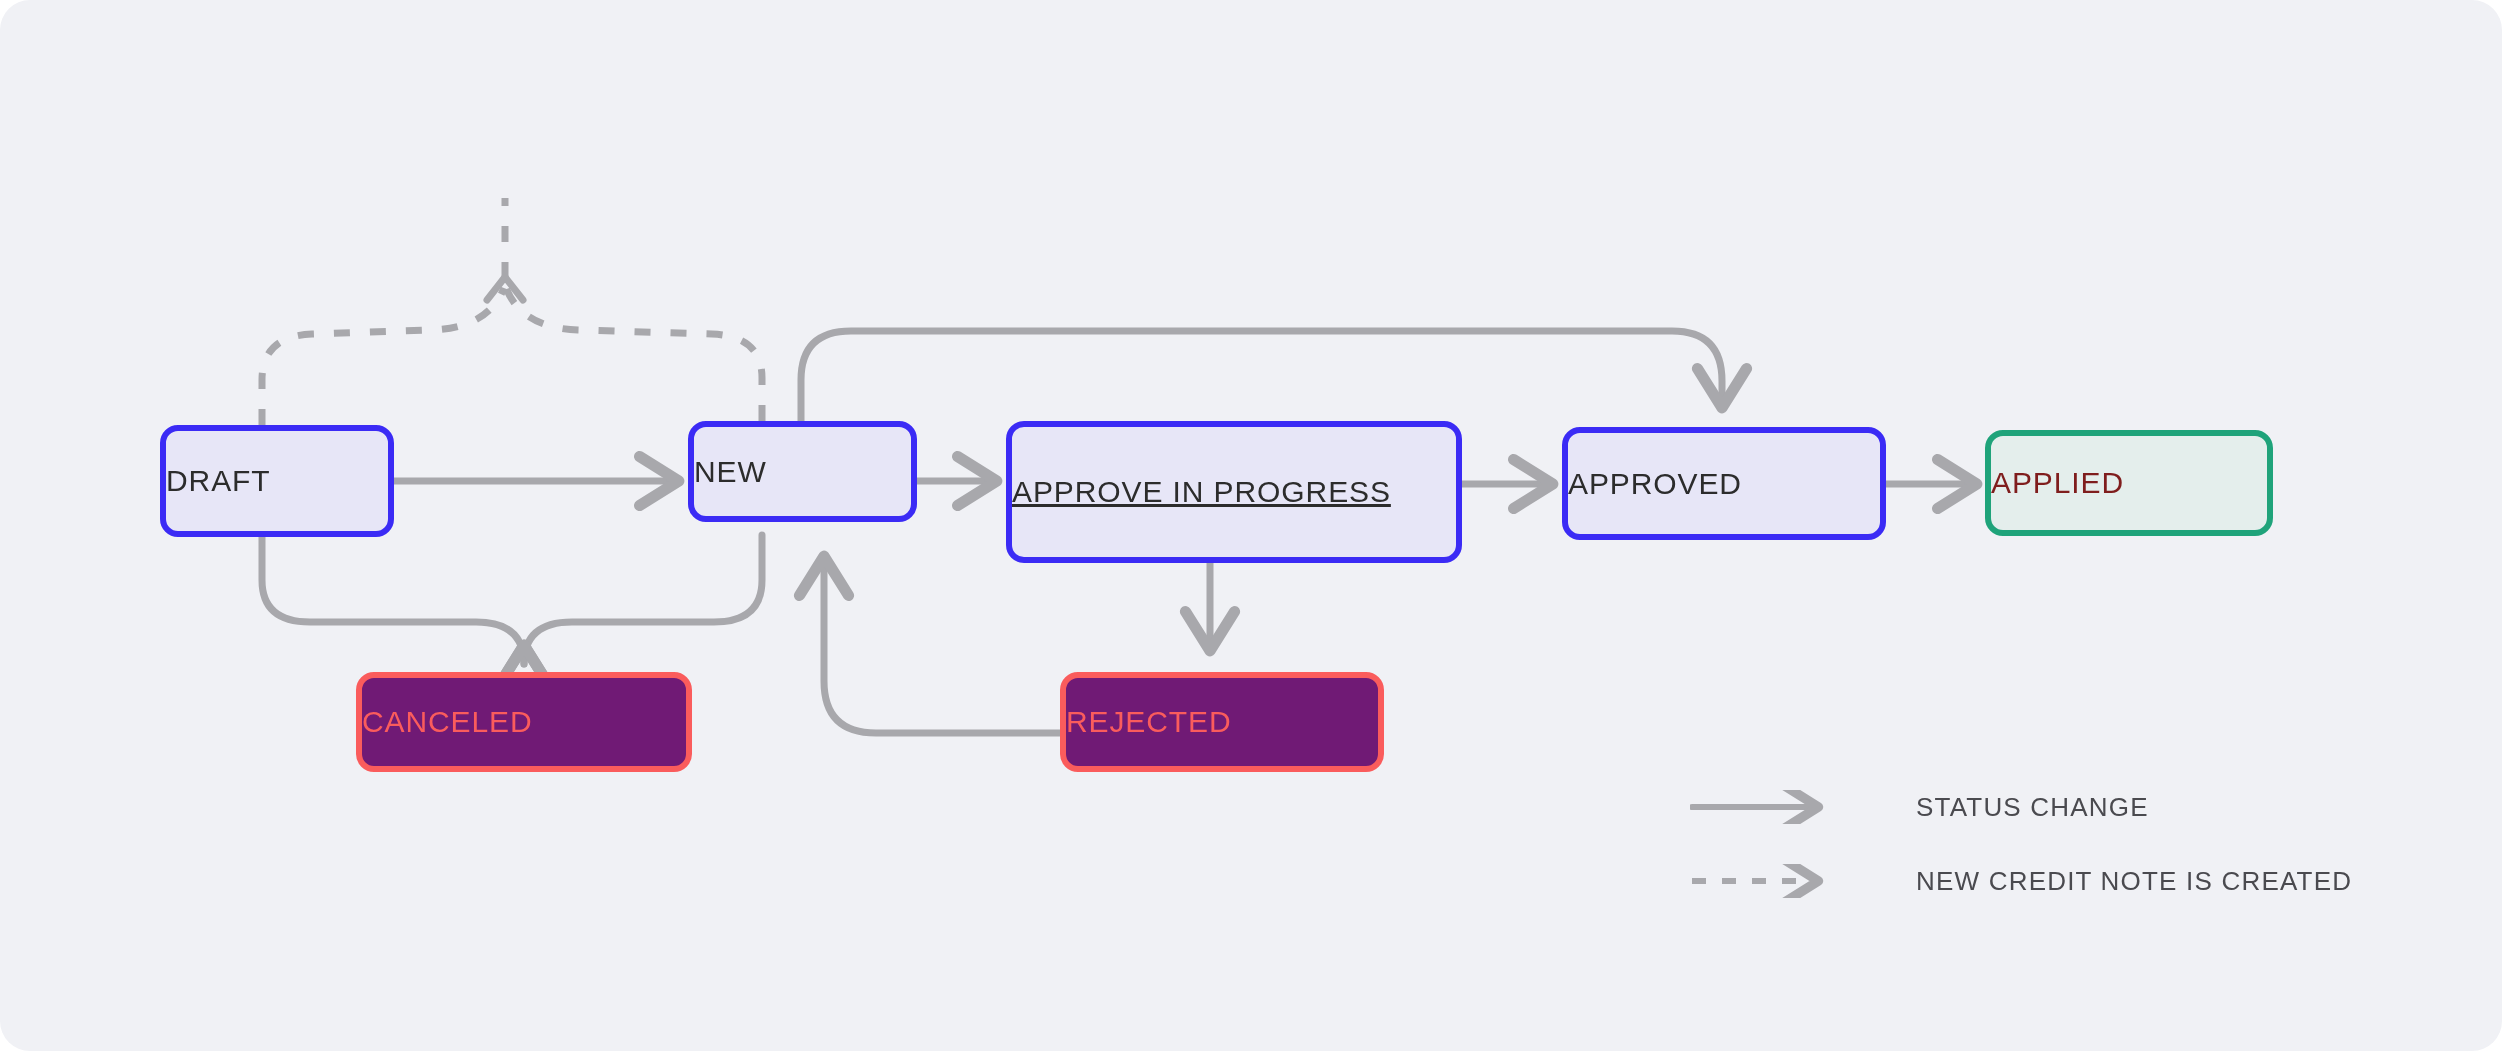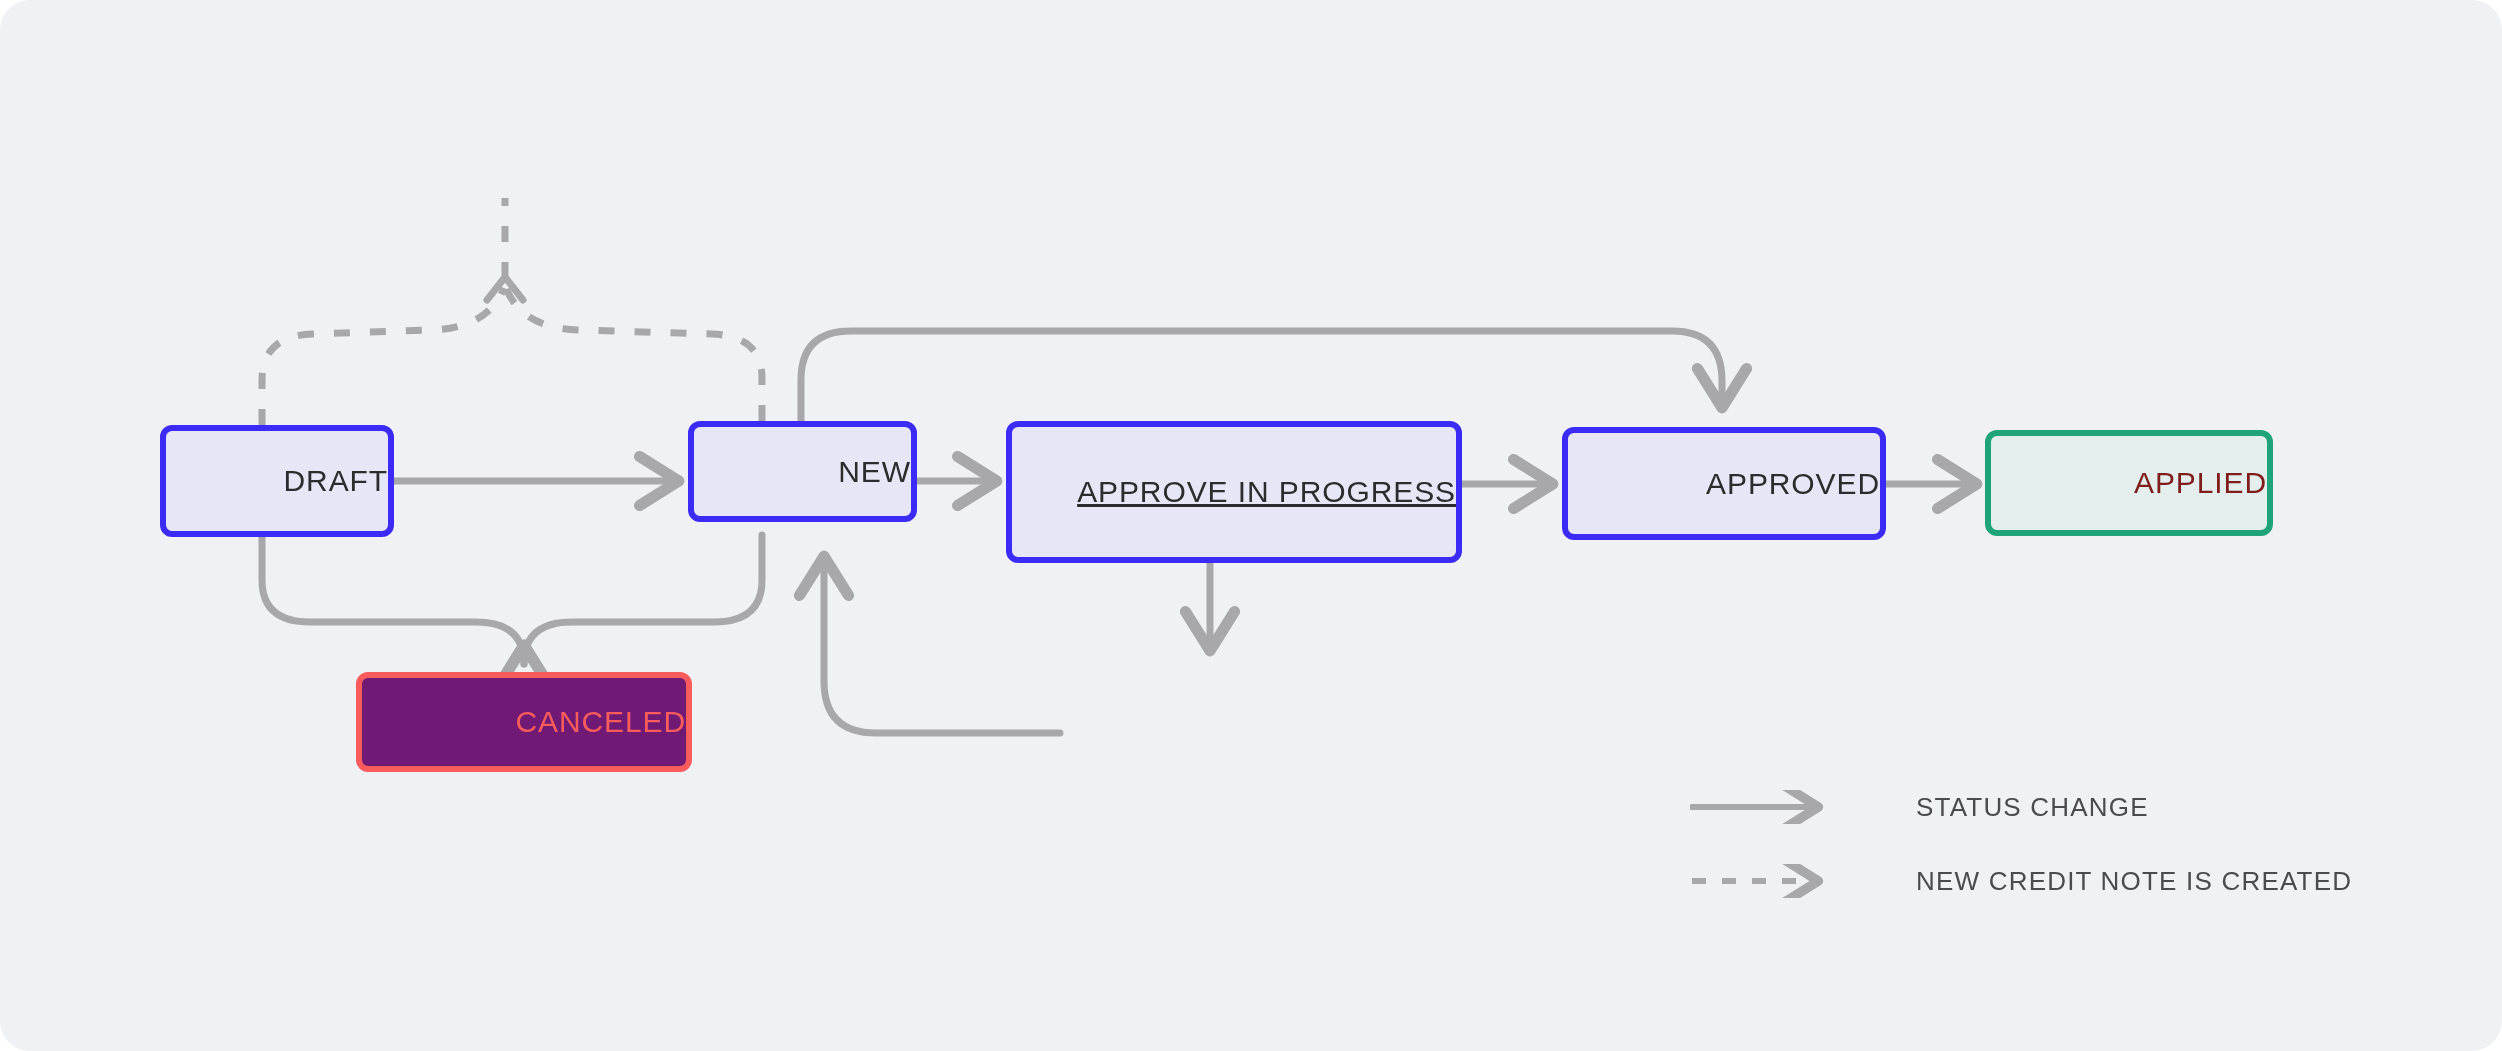--- a/index.html
+++ b/index.html
@@ -28,22 +28,22 @@
     top: 0;
     width: 2502px;
     height: 1051px;
   }
 
   .node {
     position: absolute;
     box-sizing: border-box;
     display: flex;
     align-items: center;
-    justify-content: flex-end;
-    border-radius: 12px;
+    justify-content: flex-start;
+    border-radius: 18px;
     border-width: 6px;
     border-style: solid;
     letter-spacing: 0.9px;
     font-size: 30px;
     font-weight: 500;
     white-space: nowrap;
     z-index: 3;
   }
   .node.blue {
     border-color: #3B2BF5;
@@ -57,21 +57,21 @@
   }
   .node.green {
     border-color: #1FA37A;
     background: #E4EEEC;
     color: #7f1d1d;
   }
 
   #n-draft   { left: 160px;  top: 425px; width: 234px; height: 112px; }
   #n-new     { left: 688px;  top: 421px; width: 229px; height: 101px; }
   #n-aip     { left: 1006px; top: 421px; width: 456px; height: 142px; text-decoration: underline; }
-  #n-approved{ left: 1562px; top: 427px; width: 324px; height: 113px; padding-left: 8px; }
+  #n-approved{ left: 1562px; top: 427px; width: 324px; height: 113px; }
   #n-applied { left: 1985px; top: 430px; width: 288px; height: 106px; }
   #n-canceled{ left: 356px;  top: 672px; width: 336px; height: 100px; }
   #n-rejected{ left: 1060px; top: 672px; width: 324px; height: 100px; }
 
   #legend {
     position: absolute;
     left: 1690px;
     top: 770px;
     z-index: 3;
   }
@@ -152,20 +152,23 @@
   </div>
 
   <div class="node green" id="n-applied">
     <span>APPLIED</span>
   </div>
 
   <div class="node red" id="n-canceled">
     <span>CANCELED</span>
   </div>
 
+  <div class="node red" id="n-rejected">
+    <span>REJECTED</span>
+  </div>
 
   <div id="legend">
 
     <div class="legend-row">
       <svg class="legend-swatch" viewBox="0 0 160 34" xmlns="http://www.w3.org/2000/svg">
         <defs>
           <marker id="lah1" markerWidth="9" markerHeight="9" refX="6.2" refY="4.5" orient="auto" markerUnits="strokeWidth">
             <path d="M1,1 L6.6,4.5 L1,8" fill="none" stroke="#A8A8AC" stroke-width="1.6" stroke-linecap="round" stroke-linejoin="round"></path>
           </marker>
         </defs>

